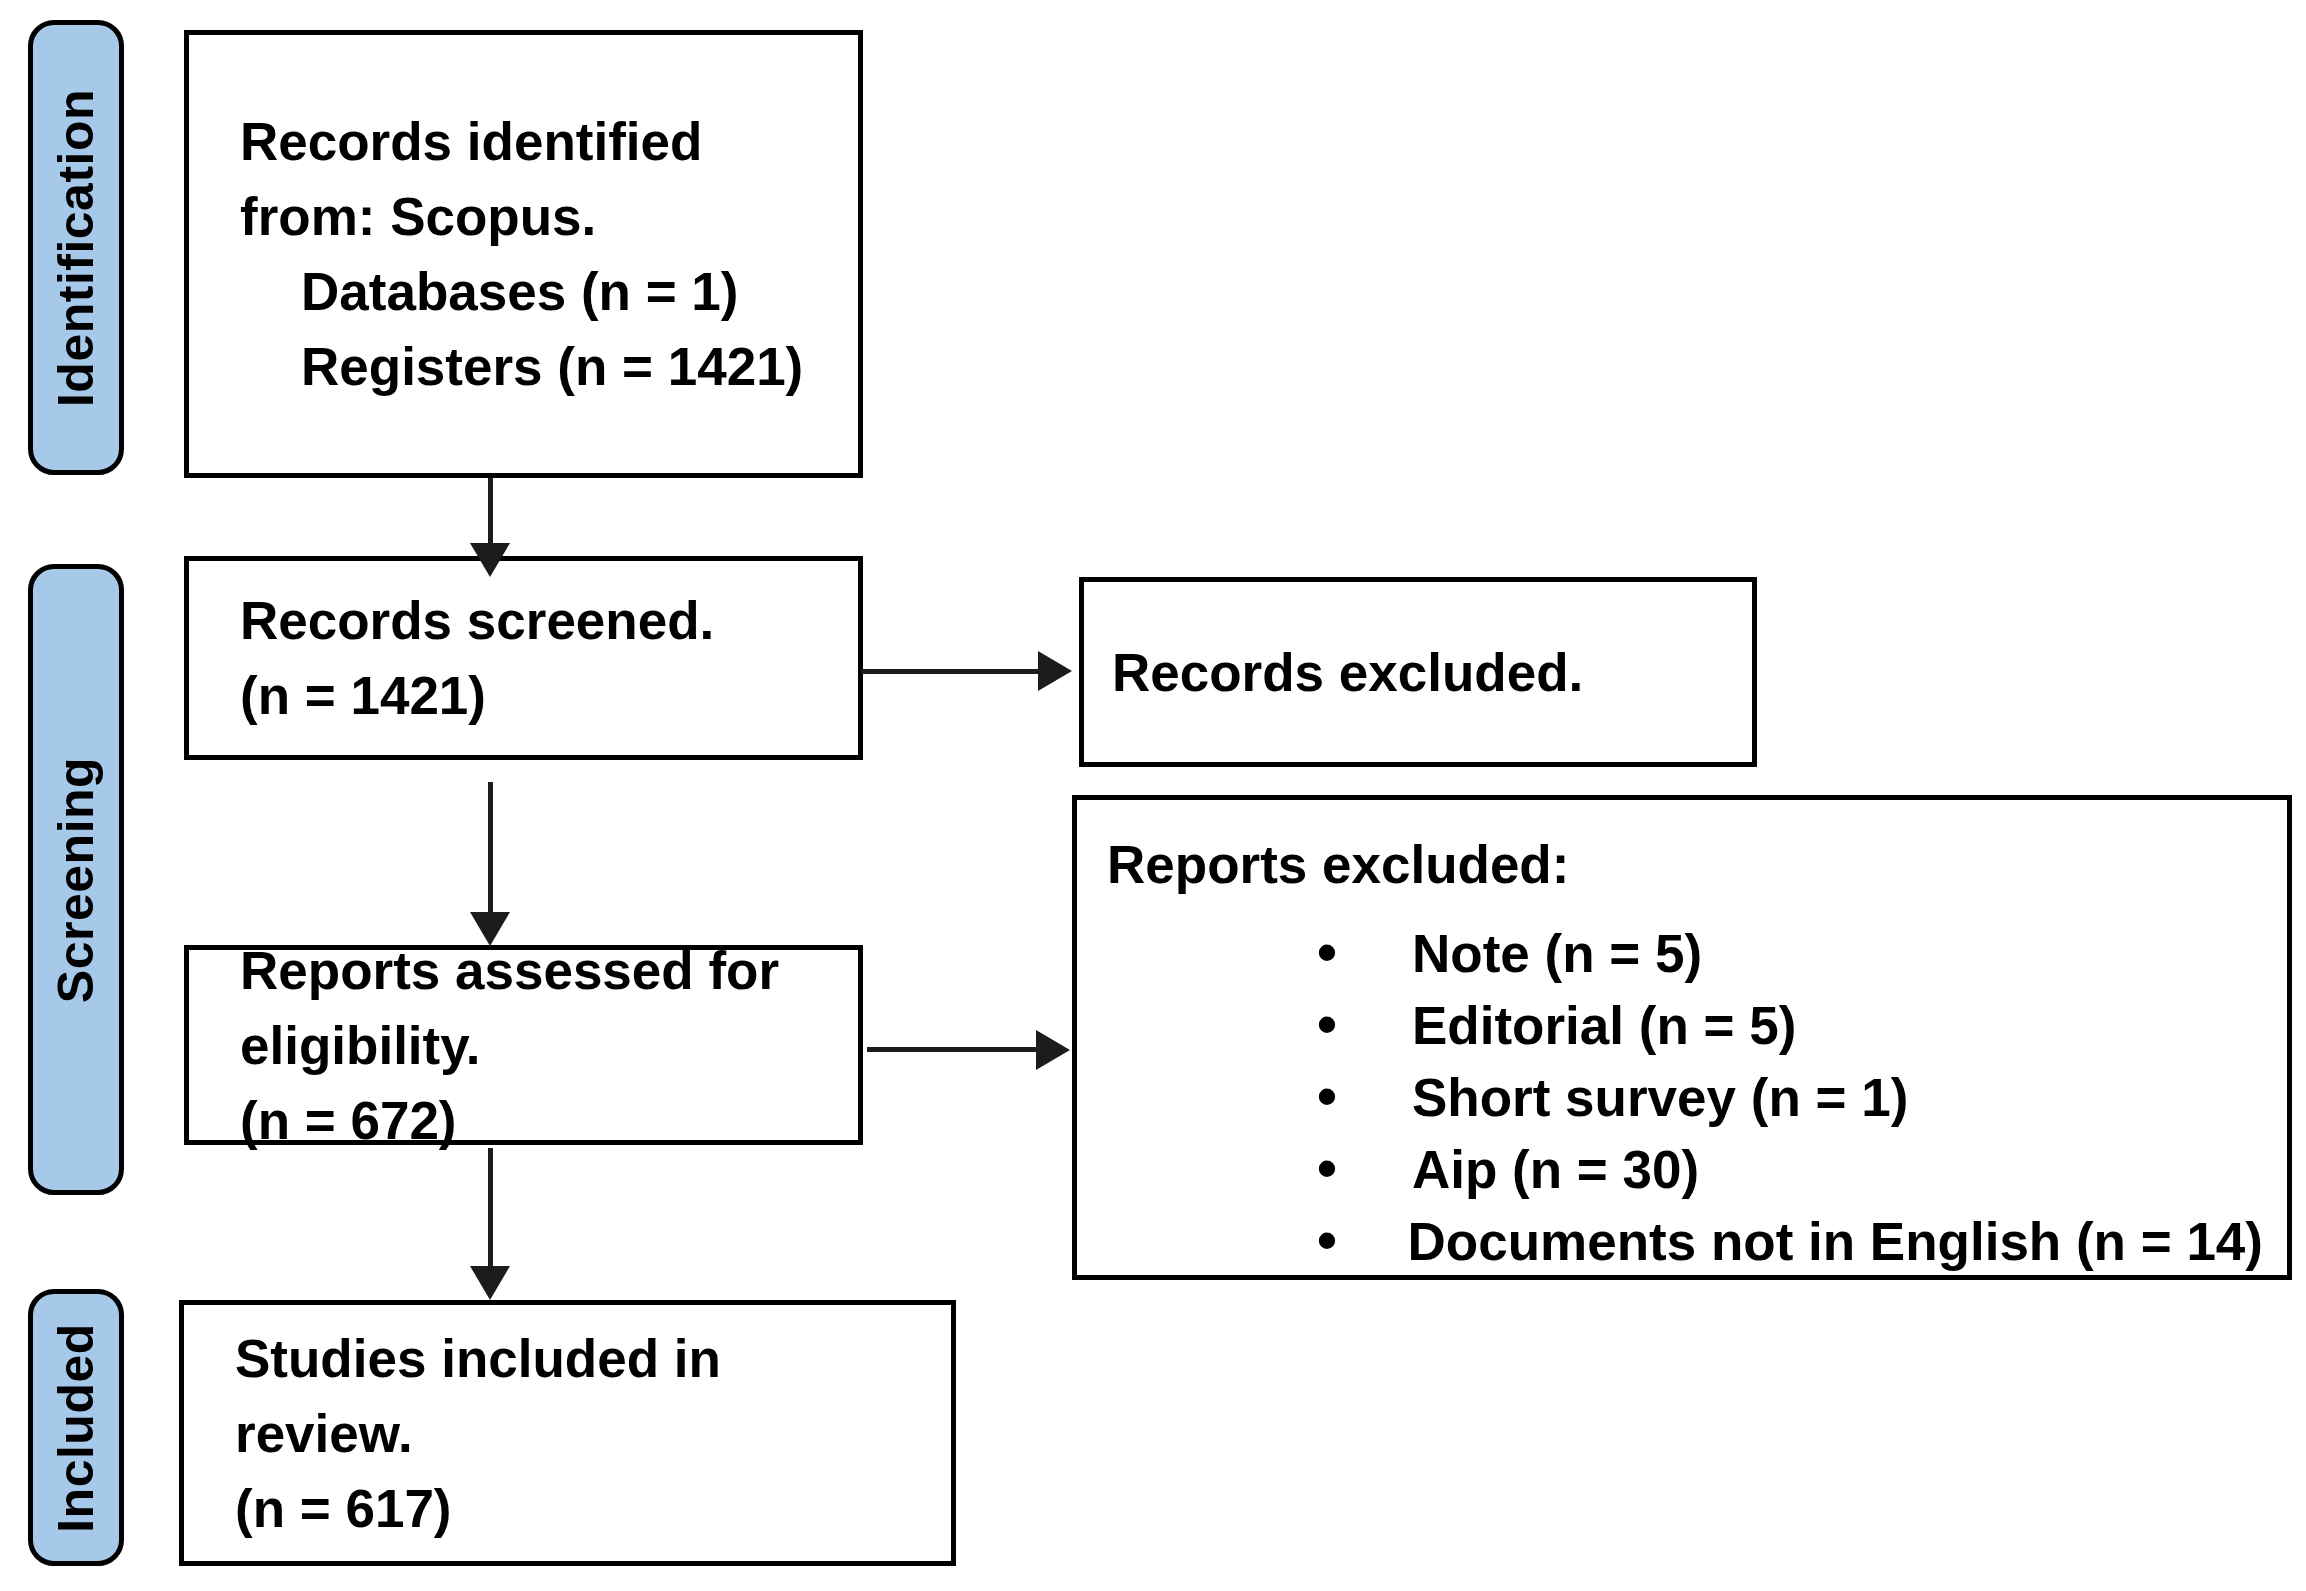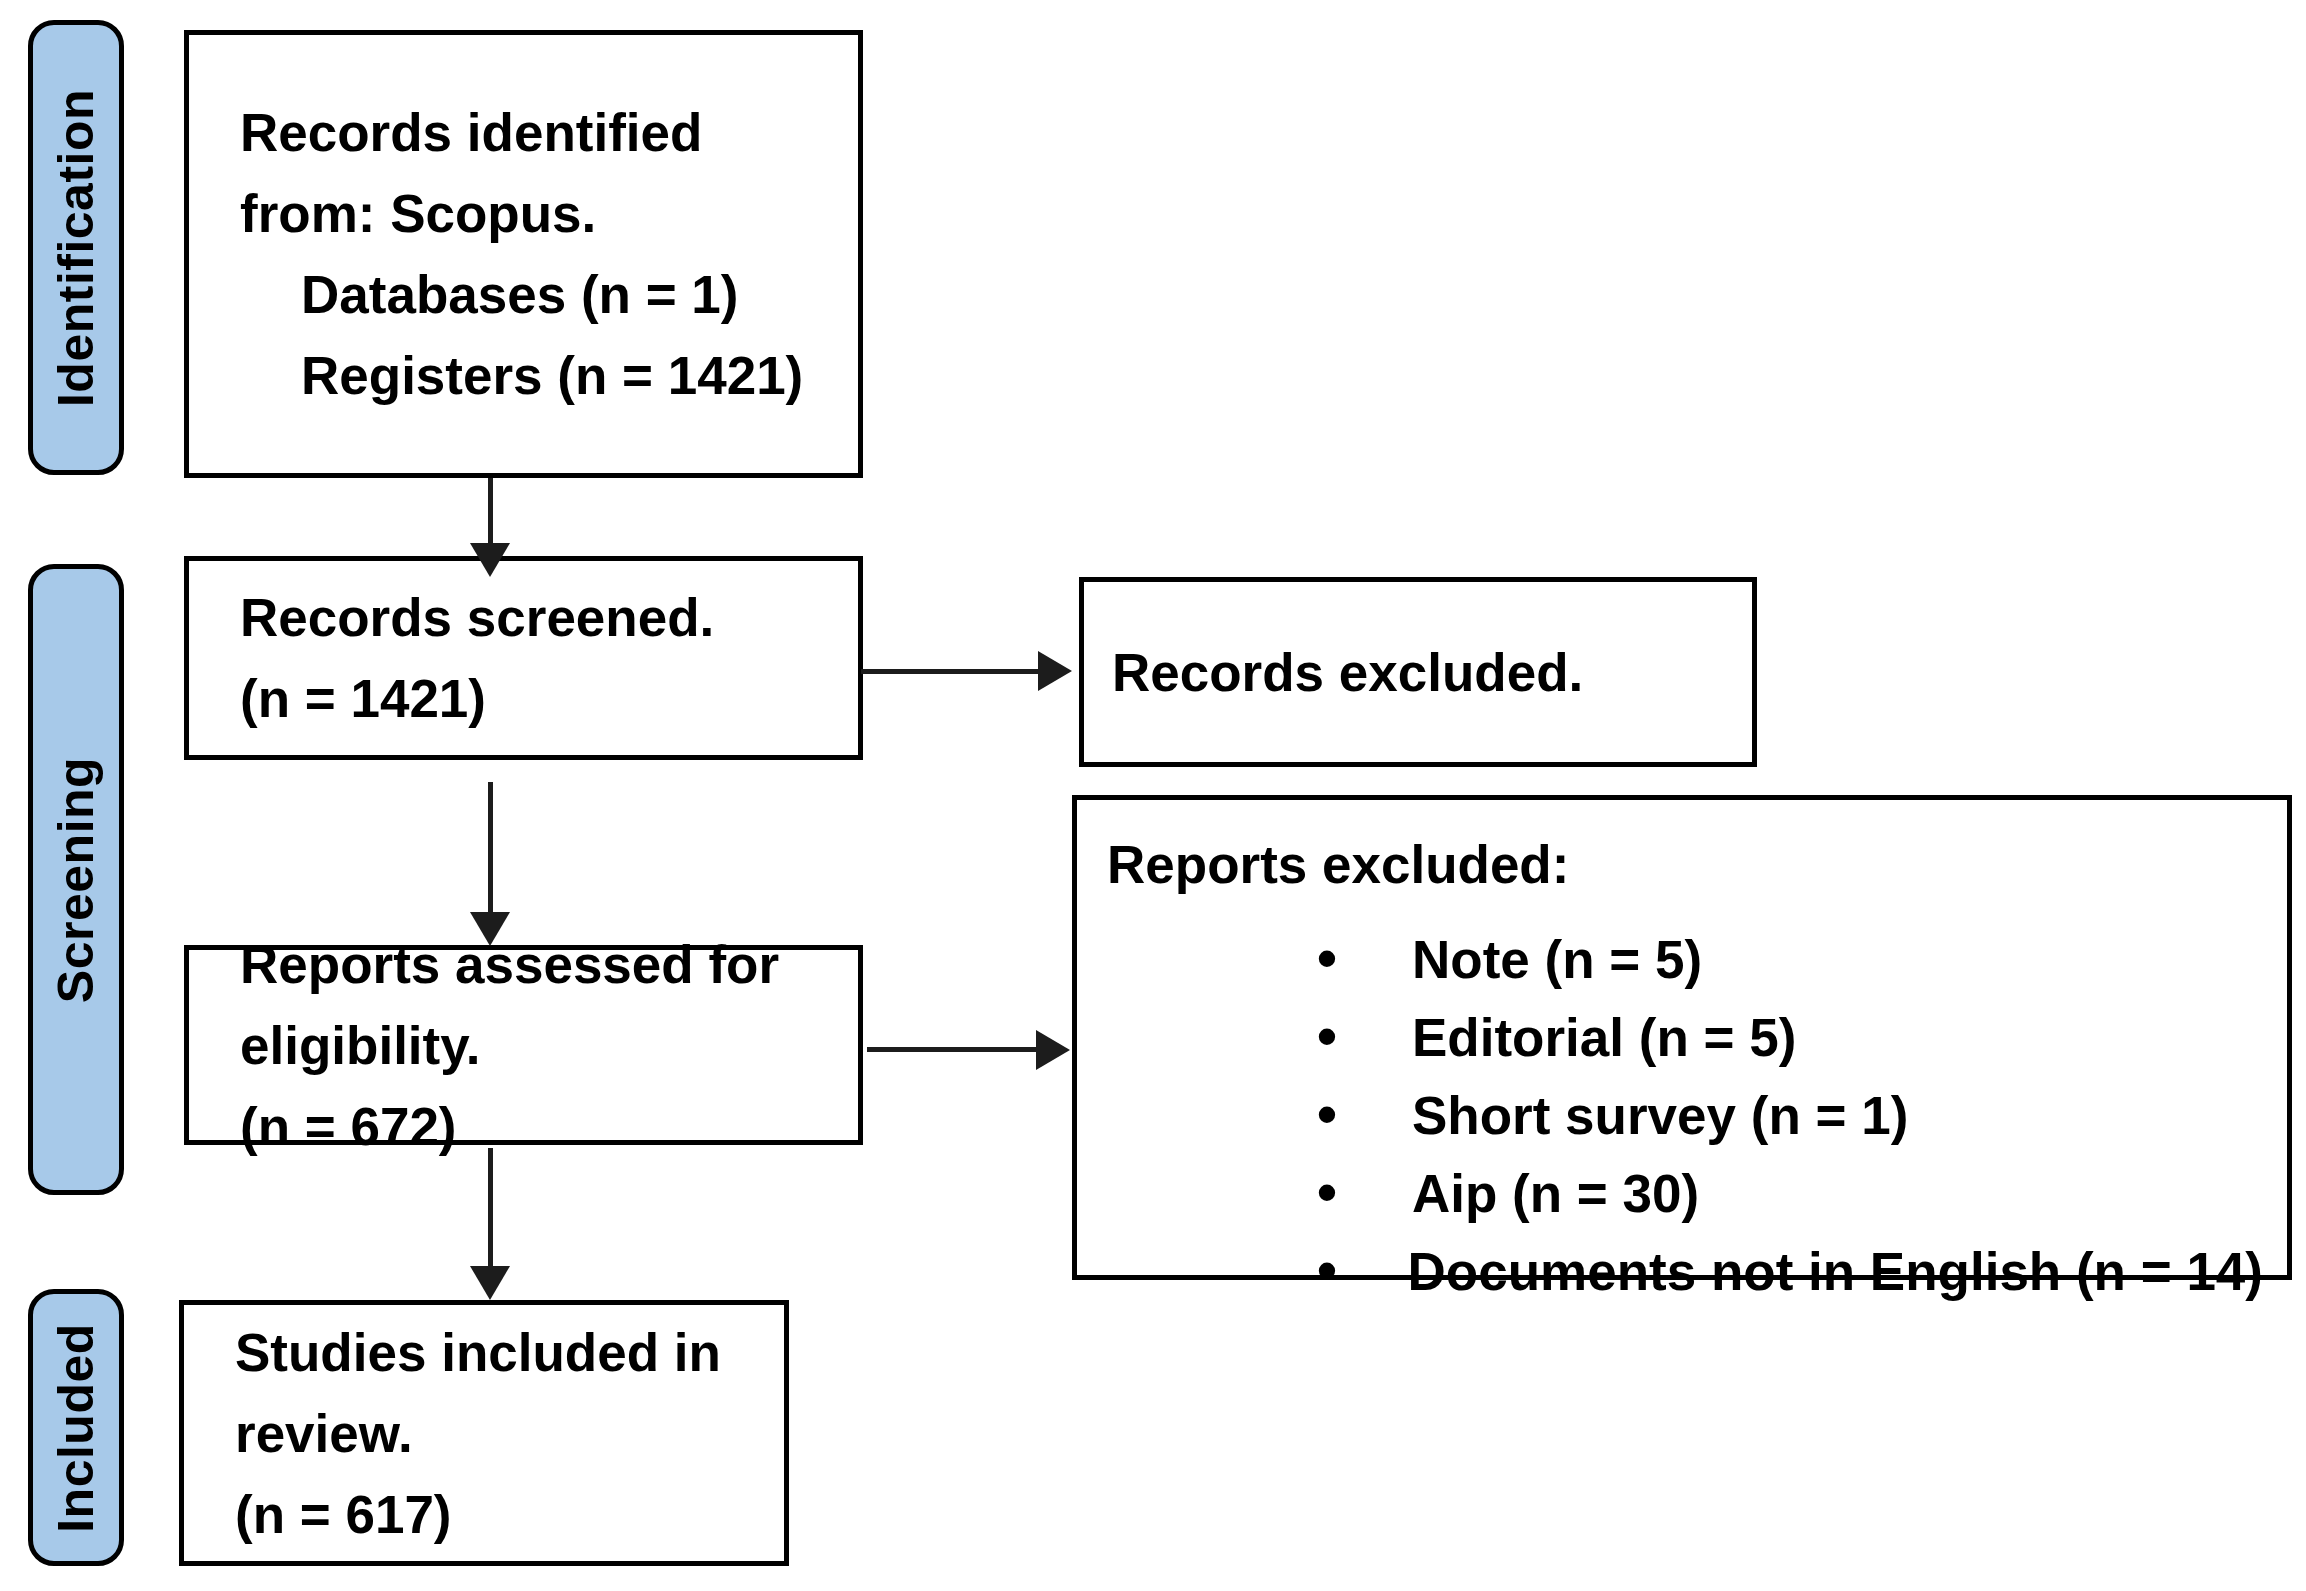--- a/index.html
+++ b/index.html
@@ -20,21 +20,20 @@
     transform:rotate(-90deg); white-space:nowrap;
     font-size:50px; letter-spacing:0.5px;
   }
   
   .fbox {
     position:absolute; box-sizing:border-box;
     background:#ffffff; border:5px solid var(--border,#000);
     font-size:53px; line-height:75px;
     display:flex; flex-direction:column; justify-content:center;
     padding:10px 20px 10px 51px;
-    gap:6px;
   }
   .fbox .line { white-space:nowrap; }
   .fbox .line.indent { padding-left:61px; }
   
   .fbox.listbox { justify-content:space-between; padding:26px 24px 10px 30px; }
   .listbox .title { line-height:77px; margin-bottom:14px; white-space:nowrap; }
   .listbox .bullet-row { display:flex; align-items:baseline; padding-left:210px; line-height:71px; }
   .listbox .marker { width:95px; font-size:57px; }
   .listbox .item-text { white-space:nowrap; }
   
@@ -105,21 +104,21 @@
     <div class="bullet-row">
       <span class="marker">•</span>
       <span class="item-text">Aip (n = 30)</span>
     </div>
     <div class="bullet-row">
       <span class="marker">•</span>
       <span class="item-text">Documents not in English (n = 14)</span>
     </div>
   </div>
 
-  <div class="fbox" style="left:179px; top:1300px; width:610px; height:266px;">
+  <div class="fbox" style="left:179px; top:1300px; width:777px; height:266px;">
     <div class="line">Studies included in</div>
     <div class="line">review.</div>
     <div class="line">(n = 617)</div>
   </div>
 
   <div class="aline-v" style="left:488px; top:478px; height:66px;"></div>
   <div class="ahead-down" style="left:470px; top:543px;"></div>
 
   <div class="aline-v" style="left:488px; top:782px; height:132px;"></div>
   <div class="ahead-down" style="left:470px; top:912px;"></div>

